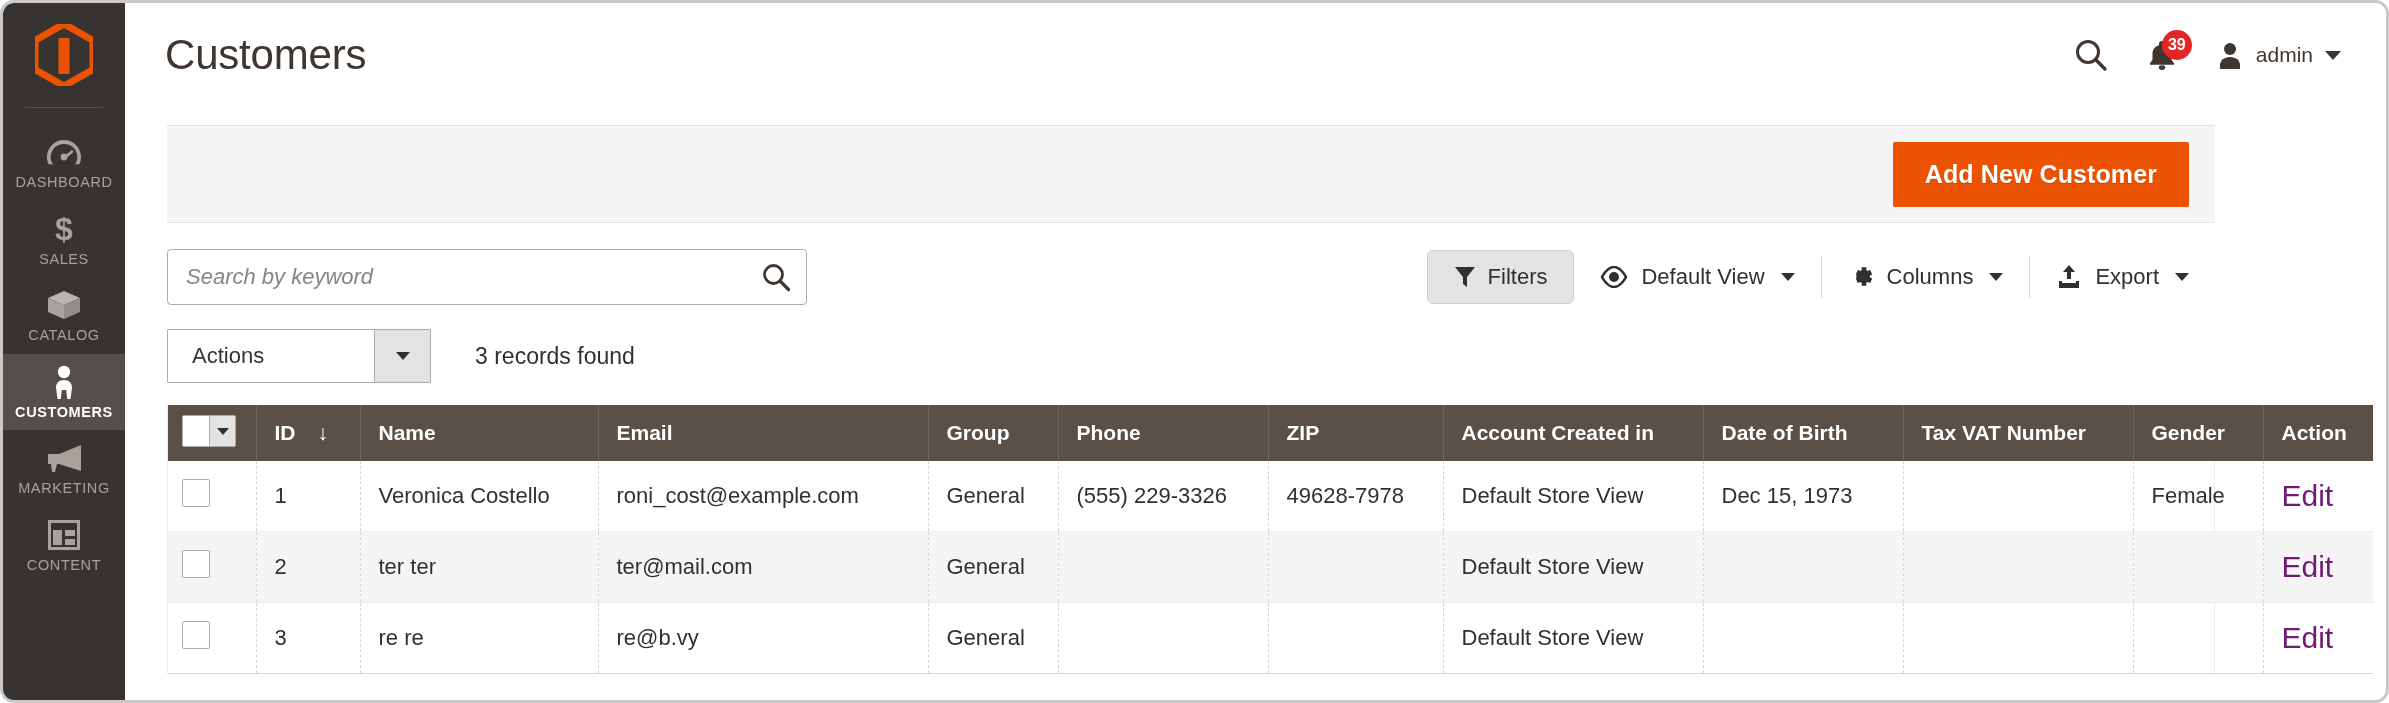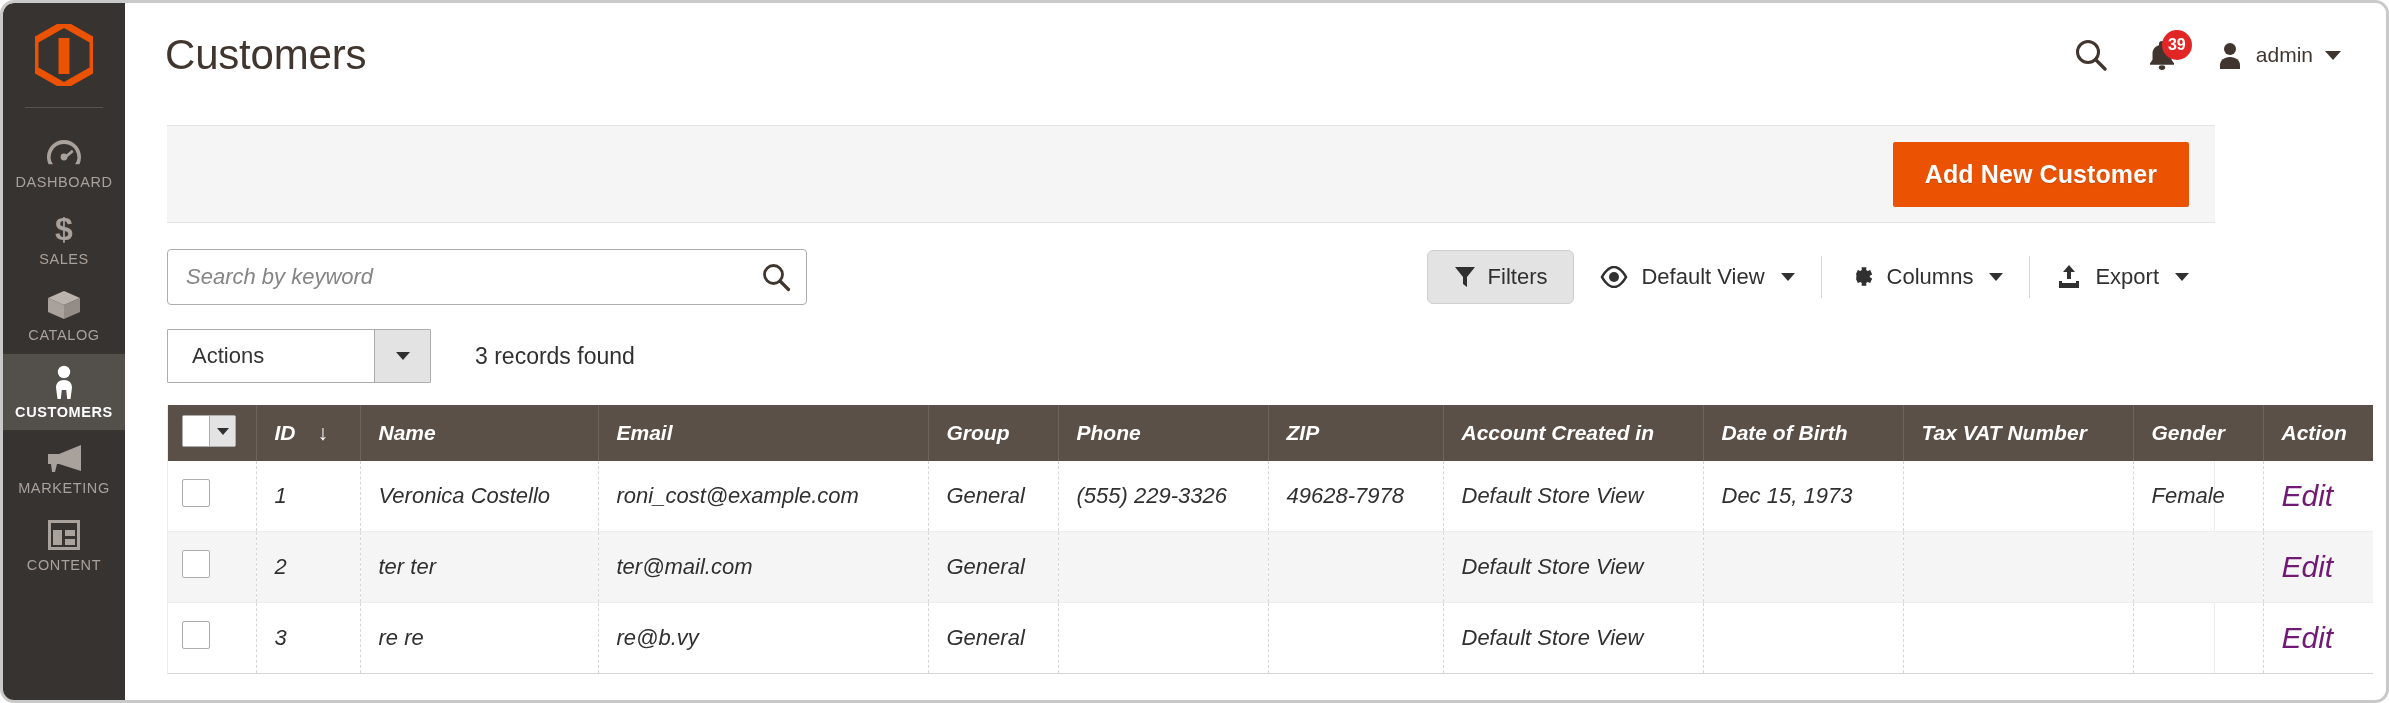--- a/index.html
+++ b/index.html
@@ -259,21 +259,20 @@
     margin-left: 22px;
     font-size: 23px; color: #303030;
   }
 
   
   .grid-wrap { margin-top: 22px; }
   table.grid {
     width: 100%;
     border-collapse: collapse;
     table-layout: fixed;
-    font-style: italic;
   }
   table.grid thead th {
     background: #5a5048;
     color: #ffffff;
     font-size: 21px;
     font-weight: 700;
     text-align: left;
     padding: 16px 18px;
     border-right: 1px solid #6e645c;
     height: 56px;

